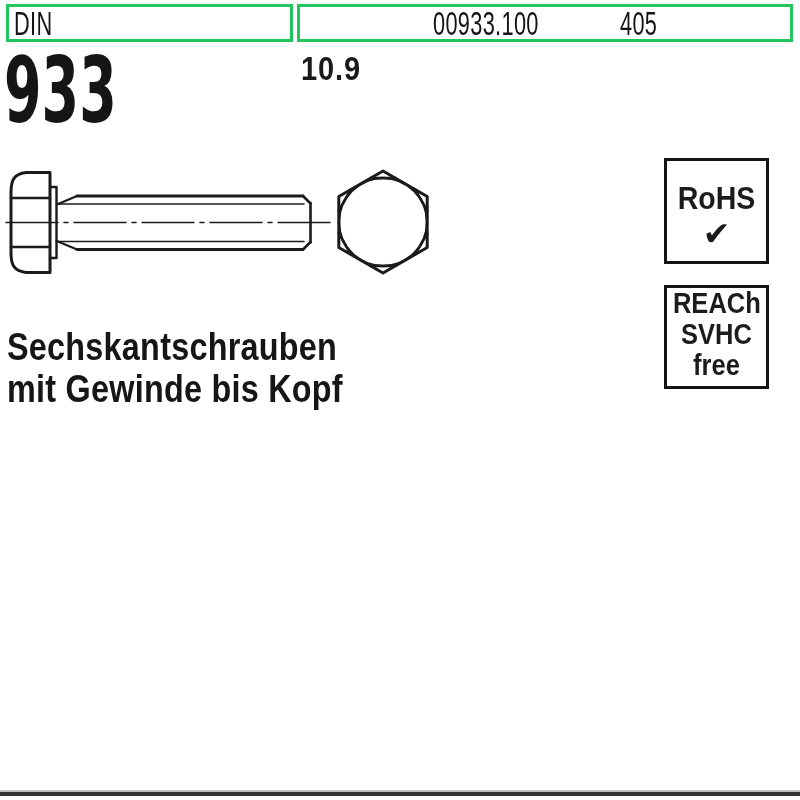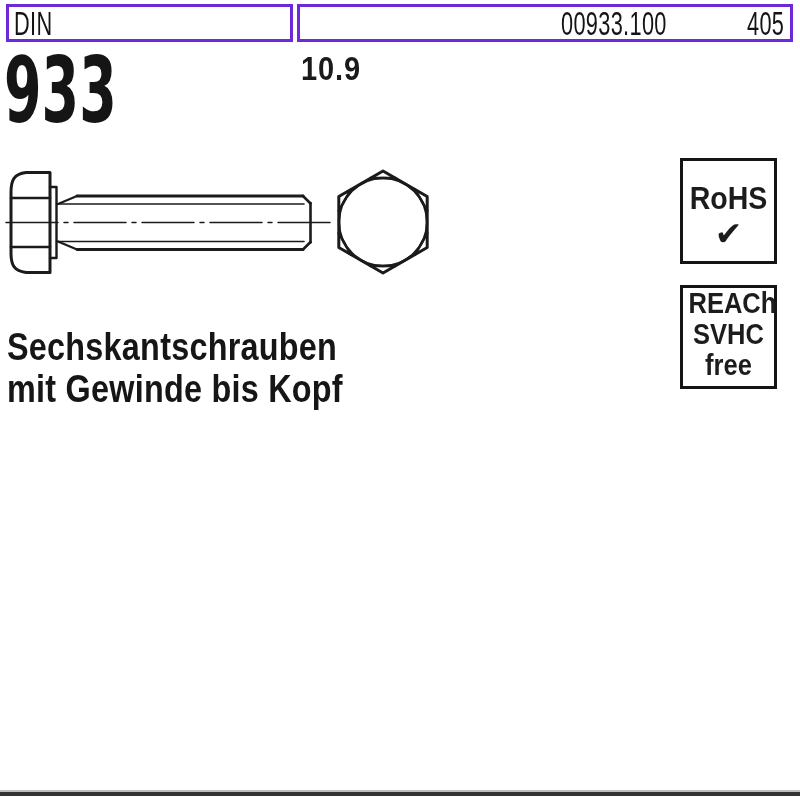--- a/index.html
+++ b/index.html
@@ -3,25 +3,25 @@
 <meta charset="utf-8">
 <style>
   html,body{margin:0;padding:0;}
   body{
     width:800px;height:800px;position:relative;background:#ffffff;
     font-family:"Liberation Sans",sans-serif;color:#1a1a1a;overflow:hidden;
   }
   .abs{position:absolute;}
   
   .hdr-box{
-    position:absolute;top:4px;height:38px;border:3px solid #6d28d9;
+    position:absolute;top:4px;height:38px;border:3px solid #22c55e;
     box-sizing:border-box;background:#fff;display:flex;align-items:center;
   }
   #din-box{left:6px;width:287px;padding-left:5px;}
-  #art-box{left:297px;width:496px;padding:0 6px;justify-content:flex-end;}
+  #art-box{left:297px;width:496px;padding:0 6px;justify-content:center;}
   .hdr-text{
     font-size:34px;font-weight:500;color:#141414;line-height:1;
     display:inline-block;transform:scaleX(0.64);transform-origin:left center;
     letter-spacing:0.5px;white-space:nowrap;
   }
   .hdr-text.right{transform-origin:right center;}
   
   #std-num{
     left:4px;top:46px;font-family:"DejaVu Sans",sans-serif;font-weight:700;
     font-size:90px;line-height:1;color:#151515;
@@ -35,21 +35,21 @@
   
   .title-line{
     left:7px;font-weight:700;font-size:39px;line-height:1;color:#161616;
     transform:scaleX(0.83);transform-origin:left top;white-space:nowrap;
     letter-spacing:0.3px;
   }
   #title1{top:327px;}
   #title2{top:369px;}
   
   .badge{
-    position:absolute;left:680px;width:97px;border:3px solid #141414;
+    position:absolute;left:664px;width:105px;border:3px solid #141414;
     box-sizing:border-box;background:#fff;text-align:center;
   }
   #rohs-badge{top:158px;height:106px;}
   #reach-badge{top:285px;height:104px;}
   #rohs-label{
     display:block;margin-top:22px;font-weight:700;font-size:31px;line-height:1;
     color:#1c1c1c;transform:scaleX(0.92);transform-origin:center top;
   }
   #rohs-check{
     display:block;margin-top:2px;font-size:33px;font-weight:700;line-height:1.1;

